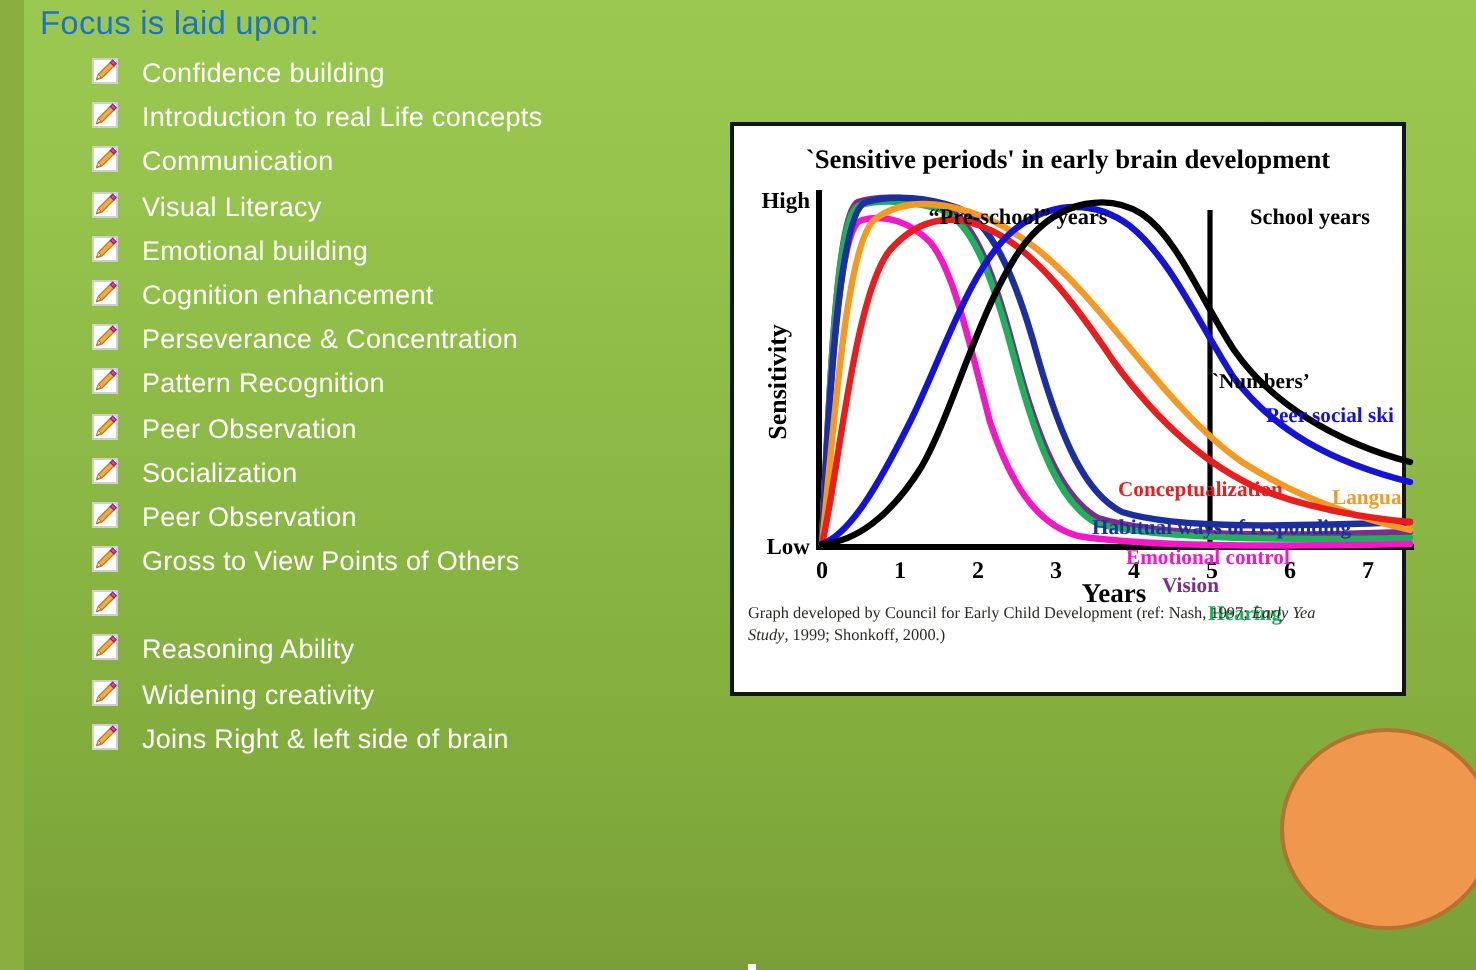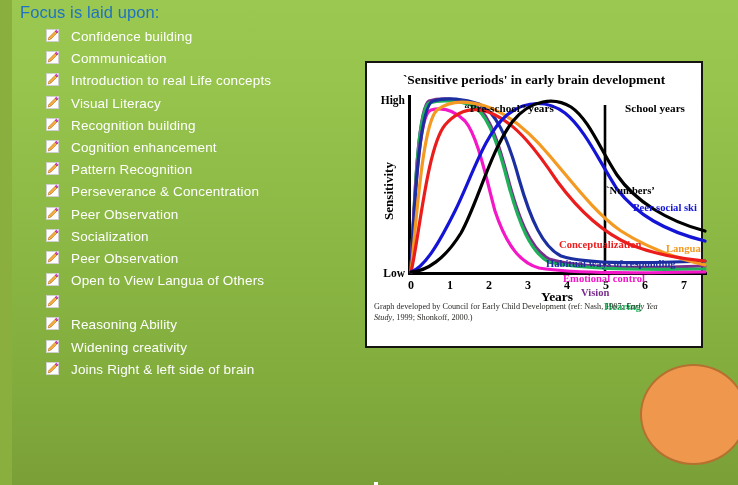--- a/index.html
+++ b/index.html
@@ -103,54 +103,54 @@
       </div>
       <div class="list-item">
         <span class="pencil-icon">
           <svg viewBox="0 0 13 13" width="13" height="13">
             <rect x="0.5" y="0.5" width="12" height="12" fill="#fdfdfd" stroke="#cfcfcf" stroke-width="1"></rect>
             <path d="M2.3 10.8 L3.2 8.2 L9.2 2.2 L11 4 L5 10 Z" fill="#f6a93c" stroke="#b9741c" stroke-width="0.6"></path>
             <path d="M9.2 2.2 L10.3 1.1 L12.1 2.9 L11 4 Z" fill="#e03fd0" stroke="#8d1f86" stroke-width="0.6"></path>
             <path d="M2.3 10.8 L3.2 8.2 L4.6 9.6 Z" fill="#ffe9c0" stroke="#b9741c" stroke-width="0.5"></path>
           </svg>
         </span>
+        <span class="item-label">Introduction  to real Life concepts</span>
+      </div>
+      <div class="list-item">
+        <span class="pencil-icon">
+          <svg viewBox="0 0 13 13" width="13" height="13">
+            <rect x="0.5" y="0.5" width="12" height="12" fill="#fdfdfd" stroke="#cfcfcf" stroke-width="1"></rect>
+            <path d="M2.3 10.8 L3.2 8.2 L9.2 2.2 L11 4 L5 10 Z" fill="#f6a93c" stroke="#b9741c" stroke-width="0.6"></path>
+            <path d="M9.2 2.2 L10.3 1.1 L12.1 2.9 L11 4 Z" fill="#e03fd0" stroke="#8d1f86" stroke-width="0.6"></path>
+            <path d="M2.3 10.8 L3.2 8.2 L4.6 9.6 Z" fill="#ffe9c0" stroke="#b9741c" stroke-width="0.5"></path>
+          </svg>
+        </span>
         <span class="item-label">Communication</span>
       </div>
       <div class="list-item">
         <span class="pencil-icon">
           <svg viewBox="0 0 13 13" width="13" height="13">
             <rect x="0.5" y="0.5" width="12" height="12" fill="#fdfdfd" stroke="#cfcfcf" stroke-width="1"></rect>
             <path d="M2.3 10.8 L3.2 8.2 L9.2 2.2 L11 4 L5 10 Z" fill="#f6a93c" stroke="#b9741c" stroke-width="0.6"></path>
             <path d="M9.2 2.2 L10.3 1.1 L12.1 2.9 L11 4 Z" fill="#e03fd0" stroke="#8d1f86" stroke-width="0.6"></path>
             <path d="M2.3 10.8 L3.2 8.2 L4.6 9.6 Z" fill="#ffe9c0" stroke="#b9741c" stroke-width="0.5"></path>
           </svg>
         </span>
-        <span class="item-label">Introduction  to real Life concepts</span>
-      </div>
-      <div class="list-item">
-        <span class="pencil-icon">
-          <svg viewBox="0 0 13 13" width="13" height="13">
-            <rect x="0.5" y="0.5" width="12" height="12" fill="#fdfdfd" stroke="#cfcfcf" stroke-width="1"></rect>
-            <path d="M2.3 10.8 L3.2 8.2 L9.2 2.2 L11 4 L5 10 Z" fill="#f6a93c" stroke="#b9741c" stroke-width="0.6"></path>
-            <path d="M9.2 2.2 L10.3 1.1 L12.1 2.9 L11 4 Z" fill="#e03fd0" stroke="#8d1f86" stroke-width="0.6"></path>
-            <path d="M2.3 10.8 L3.2 8.2 L4.6 9.6 Z" fill="#ffe9c0" stroke="#b9741c" stroke-width="0.5"></path>
-          </svg>
-        </span>
         <span class="item-label">Visual Literacy</span>
       </div>
       <div class="list-item">
         <span class="pencil-icon">
           <svg viewBox="0 0 13 13" width="13" height="13">
             <rect x="0.5" y="0.5" width="12" height="12" fill="#fdfdfd" stroke="#cfcfcf" stroke-width="1"></rect>
             <path d="M2.3 10.8 L3.2 8.2 L9.2 2.2 L11 4 L5 10 Z" fill="#f6a93c" stroke="#b9741c" stroke-width="0.6"></path>
             <path d="M9.2 2.2 L10.3 1.1 L12.1 2.9 L11 4 Z" fill="#e03fd0" stroke="#8d1f86" stroke-width="0.6"></path>
             <path d="M2.3 10.8 L3.2 8.2 L4.6 9.6 Z" fill="#ffe9c0" stroke="#b9741c" stroke-width="0.5"></path>
           </svg>
         </span>
-        <span class="item-label">Recognition building</span>
+        <span class="item-label">Emotional building</span>
       </div>
       <div class="list-item">
         <span class="pencil-icon">
           <svg viewBox="0 0 13 13" width="13" height="13">
             <rect x="0.5" y="0.5" width="12" height="12" fill="#fdfdfd" stroke="#cfcfcf" stroke-width="1"></rect>
             <path d="M2.3 10.8 L3.2 8.2 L9.2 2.2 L11 4 L5 10 Z" fill="#f6a93c" stroke="#b9741c" stroke-width="0.6"></path>
             <path d="M9.2 2.2 L10.3 1.1 L12.1 2.9 L11 4 Z" fill="#e03fd0" stroke="#8d1f86" stroke-width="0.6"></path>
             <path d="M2.3 10.8 L3.2 8.2 L4.6 9.6 Z" fill="#ffe9c0" stroke="#b9741c" stroke-width="0.5"></path>
           </svg>
         </span>
@@ -158,42 +158,42 @@
       </div>
       <div class="list-item">
         <span class="pencil-icon">
           <svg viewBox="0 0 13 13" width="13" height="13">
             <rect x="0.5" y="0.5" width="12" height="12" fill="#fdfdfd" stroke="#cfcfcf" stroke-width="1"></rect>
             <path d="M2.3 10.8 L3.2 8.2 L9.2 2.2 L11 4 L5 10 Z" fill="#f6a93c" stroke="#b9741c" stroke-width="0.6"></path>
             <path d="M9.2 2.2 L10.3 1.1 L12.1 2.9 L11 4 Z" fill="#e03fd0" stroke="#8d1f86" stroke-width="0.6"></path>
             <path d="M2.3 10.8 L3.2 8.2 L4.6 9.6 Z" fill="#ffe9c0" stroke="#b9741c" stroke-width="0.5"></path>
           </svg>
         </span>
+        <span class="item-label">Perseverance &amp; Concentration</span>
+      </div>
+      <div class="list-item">
+        <span class="pencil-icon">
+          <svg viewBox="0 0 13 13" width="13" height="13">
+            <rect x="0.5" y="0.5" width="12" height="12" fill="#fdfdfd" stroke="#cfcfcf" stroke-width="1"></rect>
+            <path d="M2.3 10.8 L3.2 8.2 L9.2 2.2 L11 4 L5 10 Z" fill="#f6a93c" stroke="#b9741c" stroke-width="0.6"></path>
+            <path d="M9.2 2.2 L10.3 1.1 L12.1 2.9 L11 4 Z" fill="#e03fd0" stroke="#8d1f86" stroke-width="0.6"></path>
+            <path d="M2.3 10.8 L3.2 8.2 L4.6 9.6 Z" fill="#ffe9c0" stroke="#b9741c" stroke-width="0.5"></path>
+          </svg>
+        </span>
         <span class="item-label">Pattern Recognition</span>
       </div>
       <div class="list-item">
         <span class="pencil-icon">
           <svg viewBox="0 0 13 13" width="13" height="13">
             <rect x="0.5" y="0.5" width="12" height="12" fill="#fdfdfd" stroke="#cfcfcf" stroke-width="1"></rect>
             <path d="M2.3 10.8 L3.2 8.2 L9.2 2.2 L11 4 L5 10 Z" fill="#f6a93c" stroke="#b9741c" stroke-width="0.6"></path>
             <path d="M9.2 2.2 L10.3 1.1 L12.1 2.9 L11 4 Z" fill="#e03fd0" stroke="#8d1f86" stroke-width="0.6"></path>
             <path d="M2.3 10.8 L3.2 8.2 L4.6 9.6 Z" fill="#ffe9c0" stroke="#b9741c" stroke-width="0.5"></path>
           </svg>
         </span>
-        <span class="item-label">Perseverance &amp; Concentration</span>
-      </div>
-      <div class="list-item">
-        <span class="pencil-icon">
-          <svg viewBox="0 0 13 13" width="13" height="13">
-            <rect x="0.5" y="0.5" width="12" height="12" fill="#fdfdfd" stroke="#cfcfcf" stroke-width="1"></rect>
-            <path d="M2.3 10.8 L3.2 8.2 L9.2 2.2 L11 4 L5 10 Z" fill="#f6a93c" stroke="#b9741c" stroke-width="0.6"></path>
-            <path d="M9.2 2.2 L10.3 1.1 L12.1 2.9 L11 4 Z" fill="#e03fd0" stroke="#8d1f86" stroke-width="0.6"></path>
-            <path d="M2.3 10.8 L3.2 8.2 L4.6 9.6 Z" fill="#ffe9c0" stroke="#b9741c" stroke-width="0.5"></path>
-          </svg>
-        </span>
         <span class="item-label">Peer Observation</span>
       </div>
       <div class="list-item">
         <span class="pencil-icon">
           <svg viewBox="0 0 13 13" width="13" height="13">
             <rect x="0.5" y="0.5" width="12" height="12" fill="#fdfdfd" stroke="#cfcfcf" stroke-width="1"></rect>
             <path d="M2.3 10.8 L3.2 8.2 L9.2 2.2 L11 4 L5 10 Z" fill="#f6a93c" stroke="#b9741c" stroke-width="0.6"></path>
             <path d="M9.2 2.2 L10.3 1.1 L12.1 2.9 L11 4 Z" fill="#e03fd0" stroke="#8d1f86" stroke-width="0.6"></path>
             <path d="M2.3 10.8 L3.2 8.2 L4.6 9.6 Z" fill="#ffe9c0" stroke="#b9741c" stroke-width="0.5"></path>
           </svg>
@@ -213,21 +213,21 @@
       </div>
       <div class="list-item">
         <span class="pencil-icon">
           <svg viewBox="0 0 13 13" width="13" height="13">
             <rect x="0.5" y="0.5" width="12" height="12" fill="#fdfdfd" stroke="#cfcfcf" stroke-width="1"></rect>
             <path d="M2.3 10.8 L3.2 8.2 L9.2 2.2 L11 4 L5 10 Z" fill="#f6a93c" stroke="#b9741c" stroke-width="0.6"></path>
             <path d="M9.2 2.2 L10.3 1.1 L12.1 2.9 L11 4 Z" fill="#e03fd0" stroke="#8d1f86" stroke-width="0.6"></path>
             <path d="M2.3 10.8 L3.2 8.2 L4.6 9.6 Z" fill="#ffe9c0" stroke="#b9741c" stroke-width="0.5"></path>
           </svg>
         </span>
-        <span class="item-label">Open to View Langua of Others</span>
+        <span class="item-label">Gross to View Points of Others</span>
       </div>
       <div class="list-item">
         <span class="pencil-icon">
           <svg viewBox="0 0 13 13" width="13" height="13">
             <rect x="0.5" y="0.5" width="12" height="12" fill="#fdfdfd" stroke="#cfcfcf" stroke-width="1"></rect>
             <path d="M2.3 10.8 L3.2 8.2 L9.2 2.2 L11 4 L5 10 Z" fill="#f6a93c" stroke="#b9741c" stroke-width="0.6"></path>
             <path d="M9.2 2.2 L10.3 1.1 L12.1 2.9 L11 4 Z" fill="#e03fd0" stroke="#8d1f86" stroke-width="0.6"></path>
             <path d="M2.3 10.8 L3.2 8.2 L4.6 9.6 Z" fill="#ffe9c0" stroke="#b9741c" stroke-width="0.5"></path>
           </svg>
         </span>

